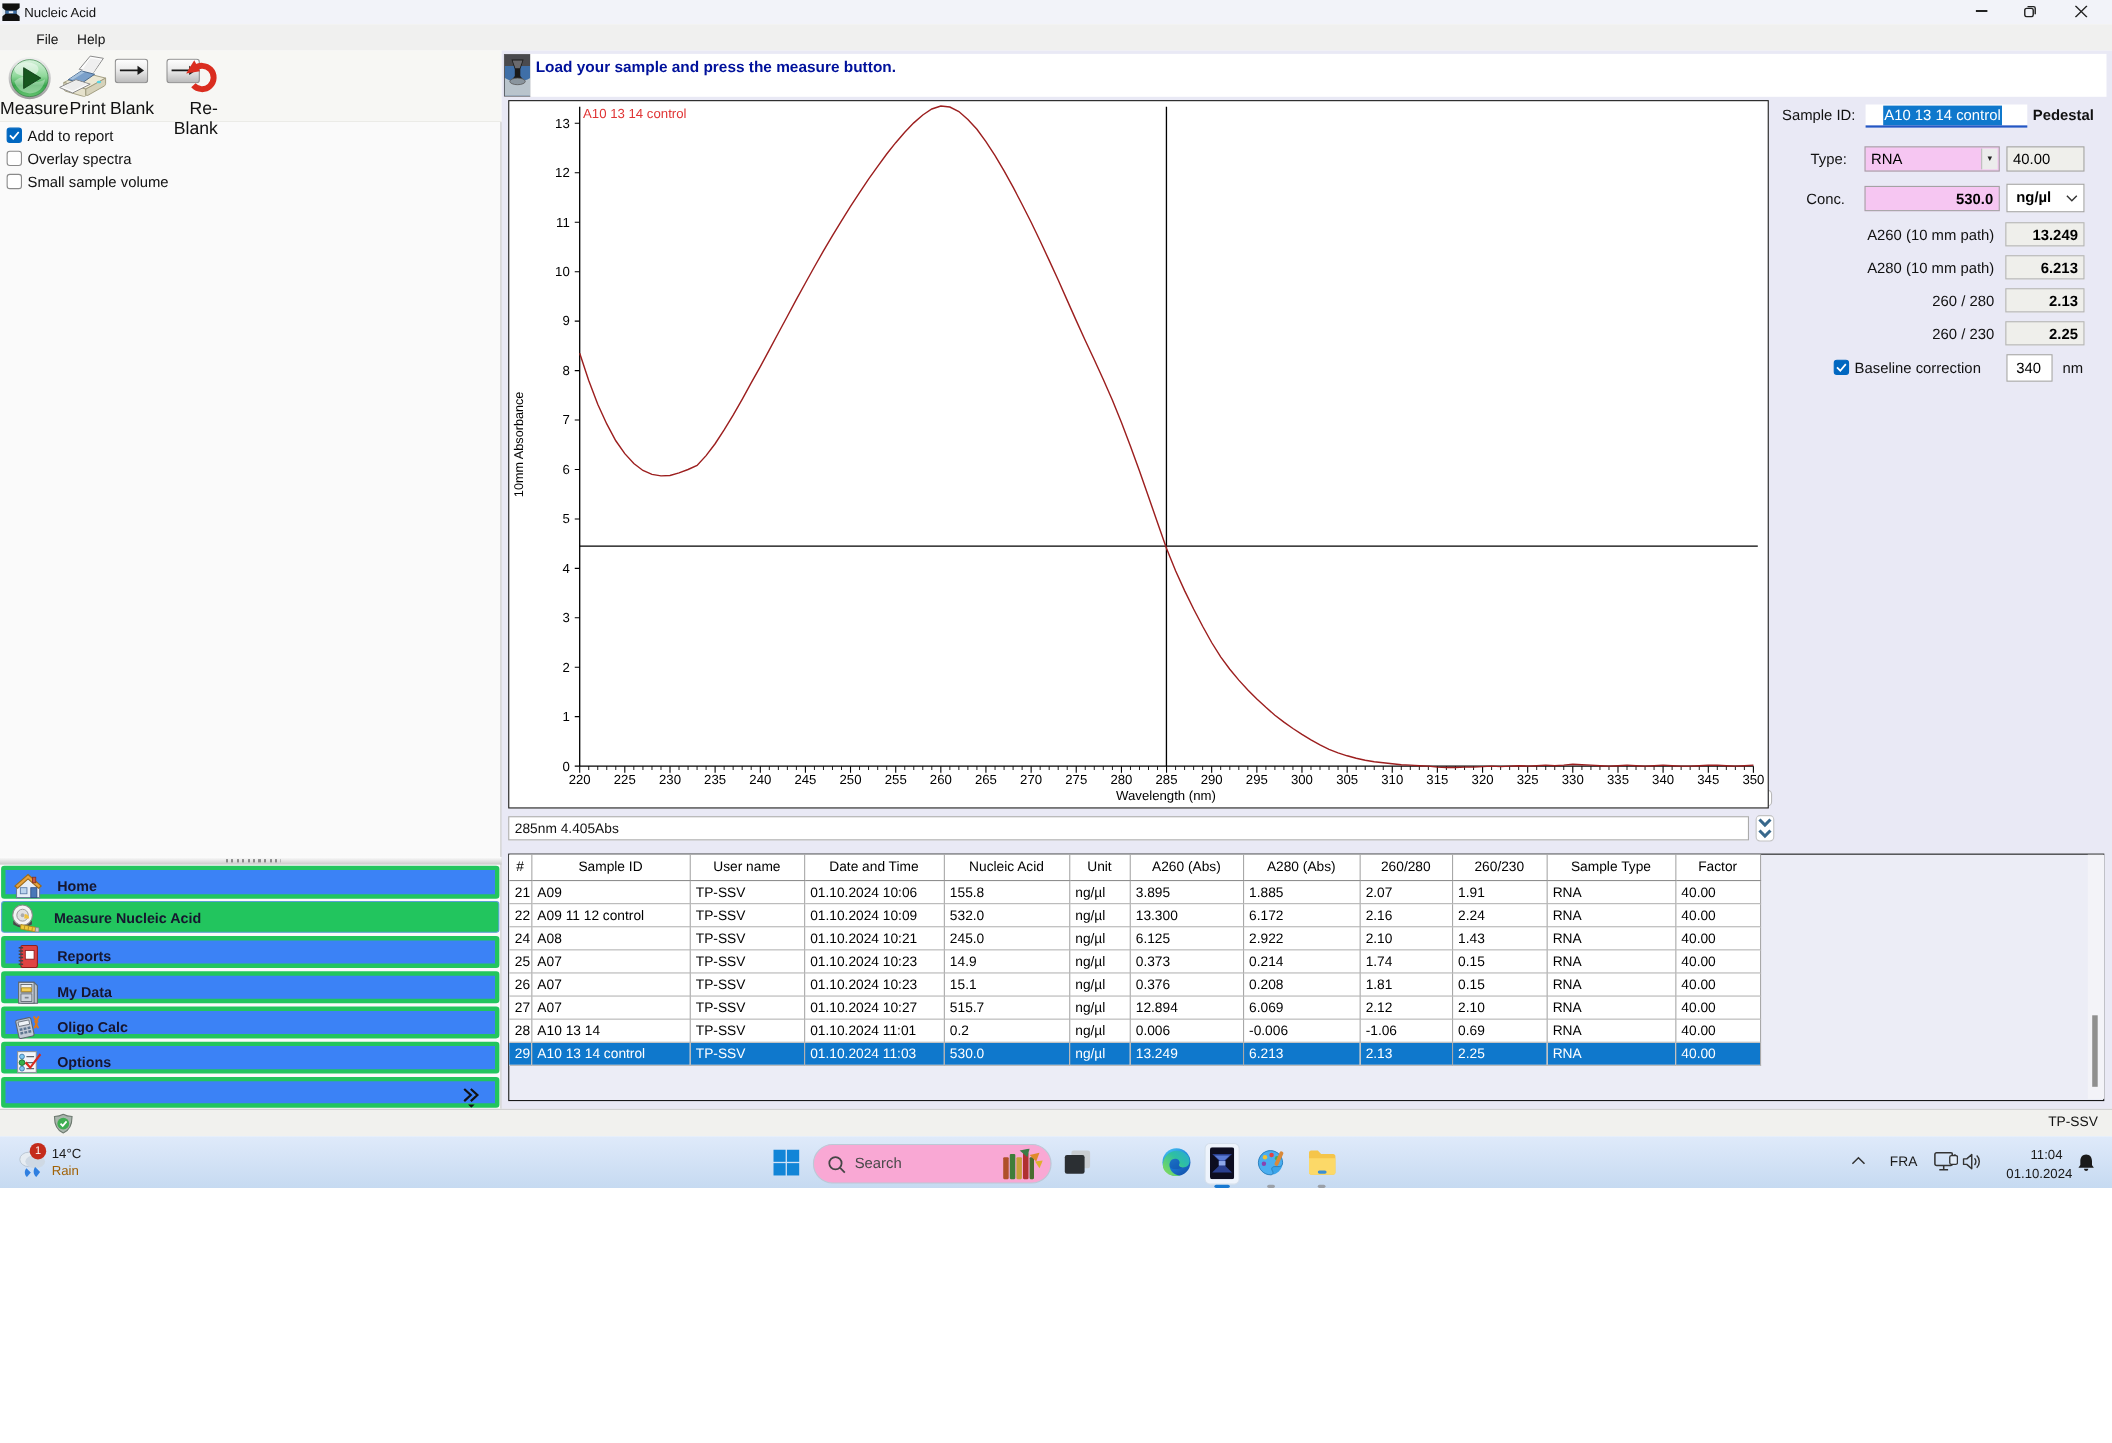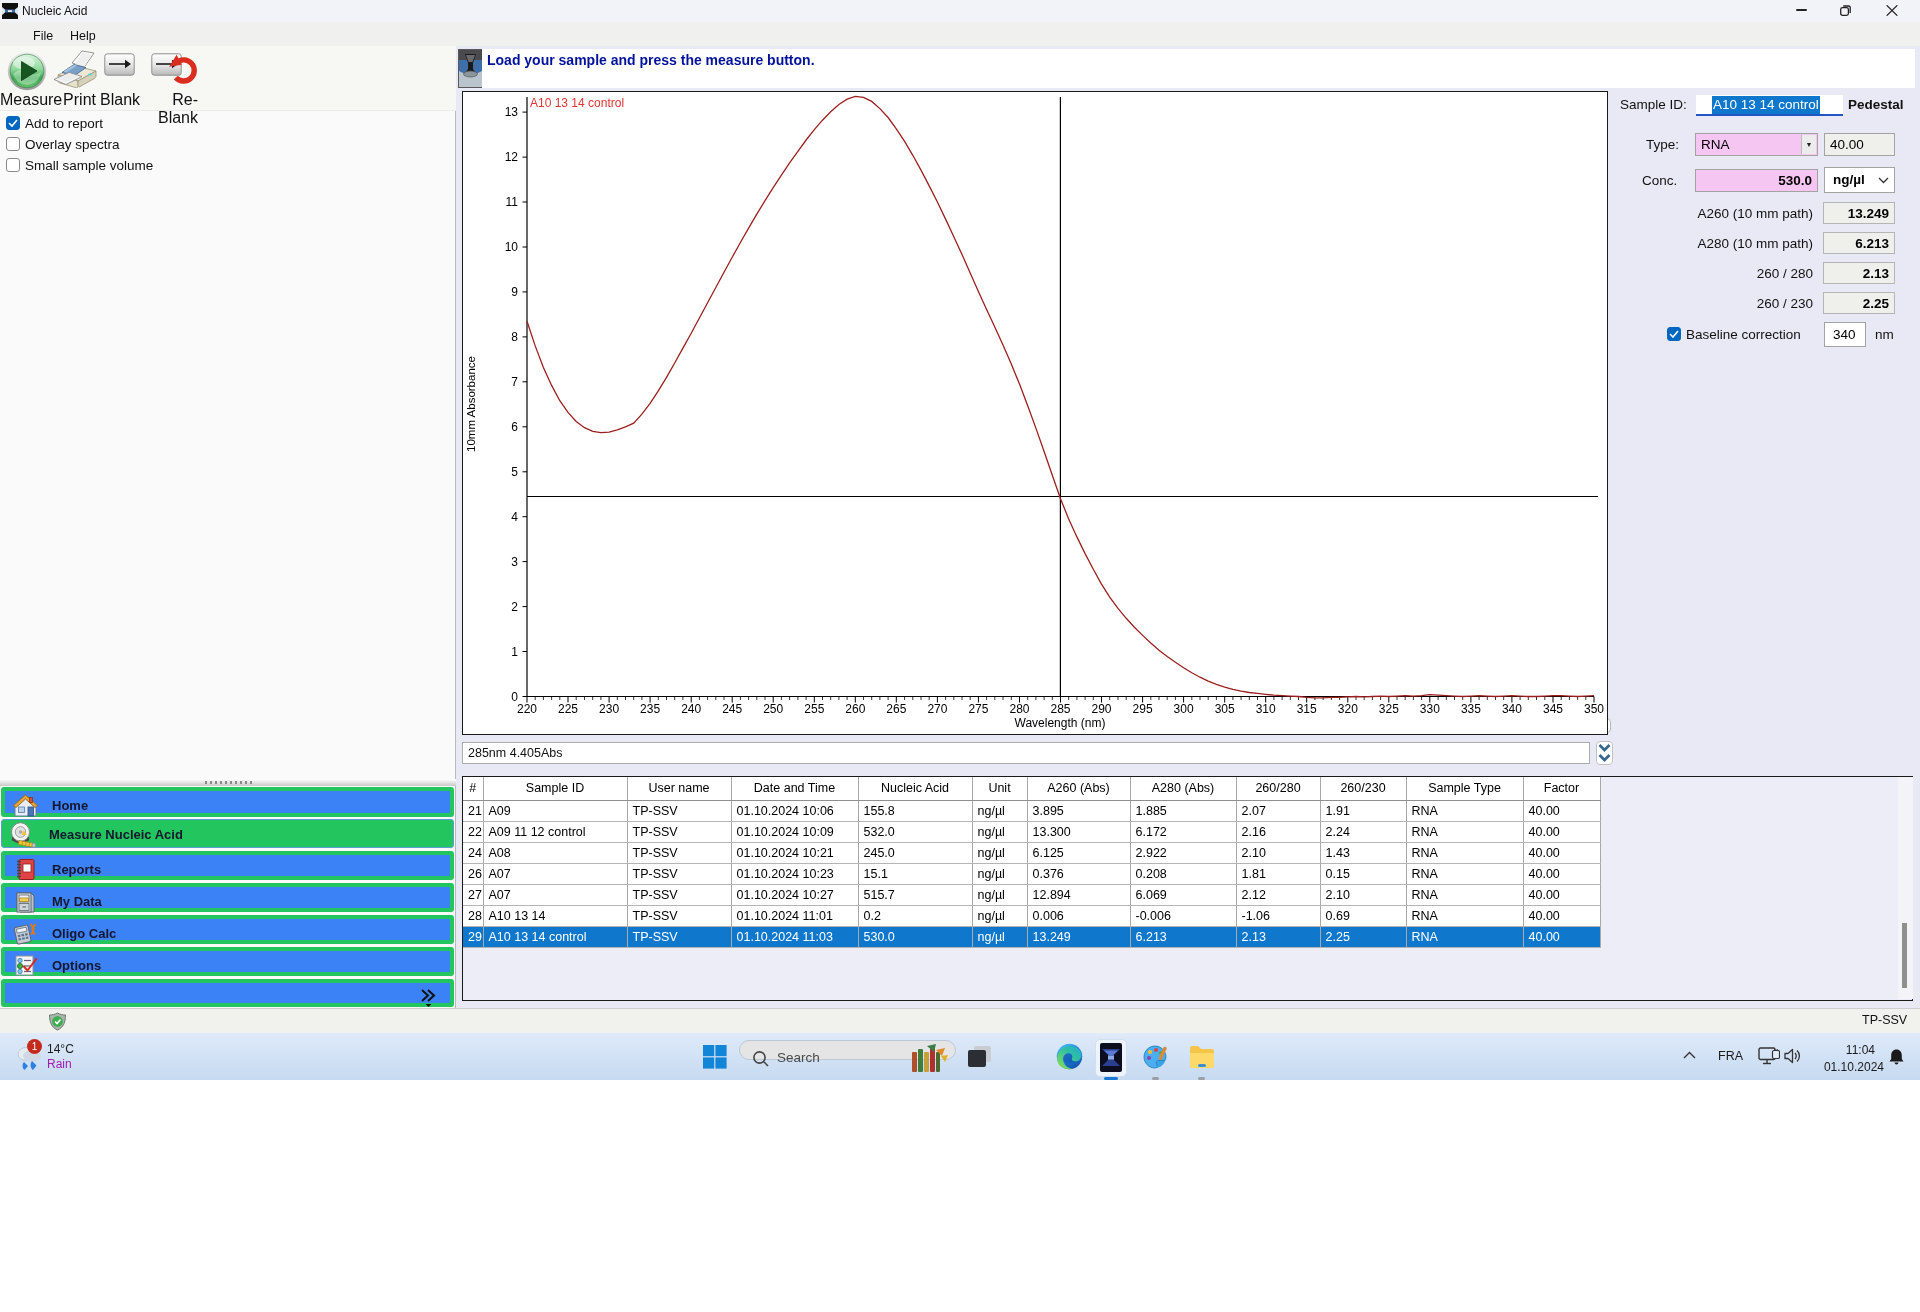--- a/index.html
+++ b/index.html
@@ -565,20 +565,34 @@
             <td>245.0</td>
             <td>ng/µl</td>
             <td>6.125</td>
             <td>2.922</td>
             <td>2.10</td>
             <td>1.43</td>
             <td>RNA</td>
             <td>40.00</td>
           </tr>
           <tr>
+            <td>25</td>
+            <td>A07</td>
+            <td>TP-SSV</td>
+            <td>01.10.2024 10:23</td>
+            <td>14.9</td>
+            <td>ng/µl</td>
+            <td>0.373</td>
+            <td>0.214</td>
+            <td>1.74</td>
+            <td>0.15</td>
+            <td>RNA</td>
+            <td>40.00</td>
+          </tr>
+          <tr>
             <td>26</td>
             <td>A07</td>
             <td>TP-SSV</td>
             <td>01.10.2024 10:23</td>
             <td>15.1</td>
             <td>ng/µl</td>
             <td>0.376</td>
             <td>0.208</td>
             <td>1.81</td>
             <td>0.15</td>
@@ -685,28 +699,28 @@
 
   <div class="abs" id="taskbar"></div>
   <svg class="abs" style="left:15px; top:1042px;" width="30" height="30" viewBox="0 0 30 30">
 <ellipse cx="11" cy="12" rx="8" ry="6.5" fill="#e6ecf2" stroke="#b5c2cf" stroke-width="0.8"></ellipse>
 <ellipse cx="17" cy="14" rx="9" ry="6" fill="#cfd9e4"></ellipse>
 <path d="M9 20 L13 24 L9.5 28 C7 26 7 22 9 20 Z" fill="#2f7fe0"></path>
 <path d="M17 19 L21.5 23.5 L18 28 C15 26 15 21.5 17 19 Z" fill="#2f7fe0"></path>
 </svg>
   <div class="abs" style="left:27px; top:1039px; width:15px; height:15px; border-radius:50%; background:#c42b1c; color:#fff; font-size:10px; text-align:center; line-height:15px;">1</div>
   <div class="abs" style="left:47px; top:1042px; font-size:12px; color:#1a1a1a;">14°C</div>
-  <div class="abs" style="left:47px; top:1057px; font-size:12px; color:#a21caf;">Rain</div>
+  <div class="abs" style="left:47px; top:1057px; font-size:12px; color:#a16207;">Rain</div>
   <svg class="abs" style="left:703px; top:1045px;" width="24" height="24" viewBox="0 0 24 24">
 <rect x="0" y="0" width="11.2" height="11.2" fill="#1285d7"></rect>
       <rect x="12.4" y="0" width="11.2" height="11.2" fill="#1285d7"></rect>
 <rect x="0" y="12.4" width="11.2" height="11.2" fill="#1285d7"></rect>
       <rect x="12.4" y="12.4" width="11.2" height="11.2" fill="#1285d7"></rect>
 </svg>
-  <div class="abs" style="left:739px; top:1040px; width:217px; height:20px; background:#e5e5e5; border:1px solid #bcc8d6; border-radius:18px;">
+  <div class="abs" style="left:739px; top:1040px; width:217px; height:36px; background:#f9a8d4; border:1px solid #bcc8d6; border-radius:18px;">
 <svg style="position:absolute; left:12px; top:9px;" width="18" height="18" viewBox="0 0 18 18">
         <circle cx="7.5" cy="7.5" r="5.6" fill="none" stroke="#454545" stroke-width="1.6"></circle>
         <line x1="11.8" y1="11.8" x2="16" y2="16" stroke="#454545" stroke-width="1.6"></line>
       </svg>
 <span style="position:absolute; left:37px; top:9px; font-size:13.5px; color:#494949;">Search</span>
 <svg style="position:absolute; right:7px; top:3px;" width="38" height="30" viewBox="0 0 38 30">
 <g>
           <rect x="2" y="8" width="5" height="20" rx="1" fill="#b0502a"></rect>
           <rect x="8" y="5" width="5" height="23" rx="1" fill="#3e7d3a"></rect>
           <rect x="14" y="8" width="5" height="20" rx="1" fill="#c8a03a"></rect>

